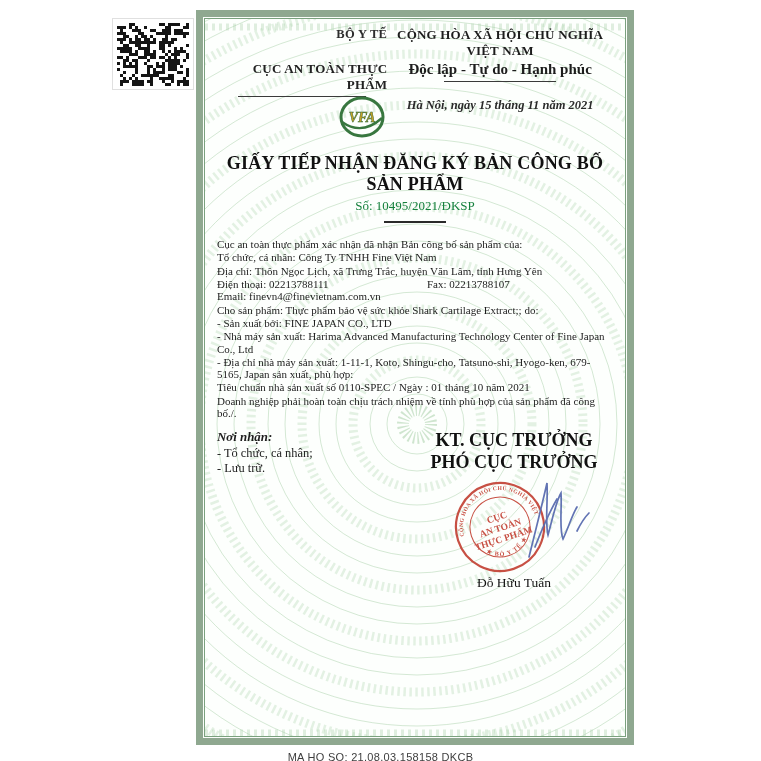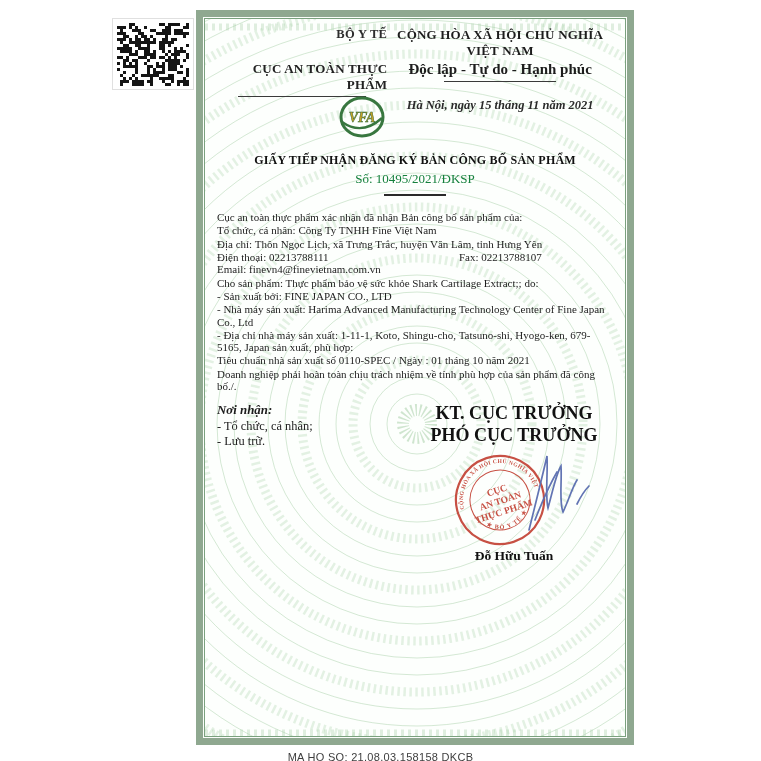--- a/index.html
+++ b/index.html
@@ -31,39 +31,39 @@
   .t-agency{font-size:13px;font-weight:bold;color:#222;margin-top:19px;letter-spacing:.2px;}
   .t-country{font-size:13px;font-weight:bold;letter-spacing:.2px;}
   .t-motto{font-size:15px;font-weight:bold;margin-top:2px;}
   .rule{height:1px;background:#3a3a3a;margin:3px auto 0;}
   .rule-l{width:128px;}
   .rule-r{width:112px;}
   .logo{margin:-2px auto 0;width:50px;height:46px;}
   .date-line{font-style:italic;font-weight:bold;font-size:12.5px;margin-top:16px;color:#2a2a2a;}
   
   .title-blk{text-align:center;margin-top:8px;}
-  .title{font-size:12px;font-weight:bold;letter-spacing:.2px;color:#111;}
+  .title{font-size:18px;font-weight:bold;letter-spacing:.2px;color:#111;}
   .num{font-size:13px;margin-top:3px;color:#15803d;}
   .num-rule{width:62px;height:2px;background:#2a2a2a;margin:7px auto 0;}
   
   .bodytxt{margin-top:15px;font-size:11px;line-height:1.12;color:#1c1c1c;}
   .bodytxt p{margin:0 0 1px;}
-  .row{display:flex;gap:32px;}
+  .row{display:flex;}
   .row .phone{width:53%;}
   .mt2{margin-top:3px;}
   .mt4{margin-top:5px;}
   
   .foot{display:flex;margin-top:11px;}
   .f-left{width:50%;font-size:12.4px;line-height:1.22;}
   .f-left .nt{font-weight:bold;font-style:italic;font-size:12.9px;}
   .f-right{width:50%;text-align:center;}
   .f-right .st{font-weight:bold;font-size:18px;line-height:1.18;color:#111;}
   .sign-wrap{position:relative;height:104px;margin-top:2px;}
   .sign-wrap svg{position:absolute;left:14px;top:-2px;}
-  .signer-name{font-weight:bold;font-size:13.5px;color:#111;margin-top:-4px;}
+  .signer-name{font-weight:normal;font-size:13.5px;color:#111;margin-top:-4px;}
   
   .bottom-ref{
     position:absolute;left:0;top:751px;width:100%;text-align:center;
     font-family:"Liberation Sans", sans-serif;font-size:11px;color:#3d3d3d;letter-spacing:.3px;
   }
 </style>
 </head>
 <body>
 
 <div class="qr-box">

